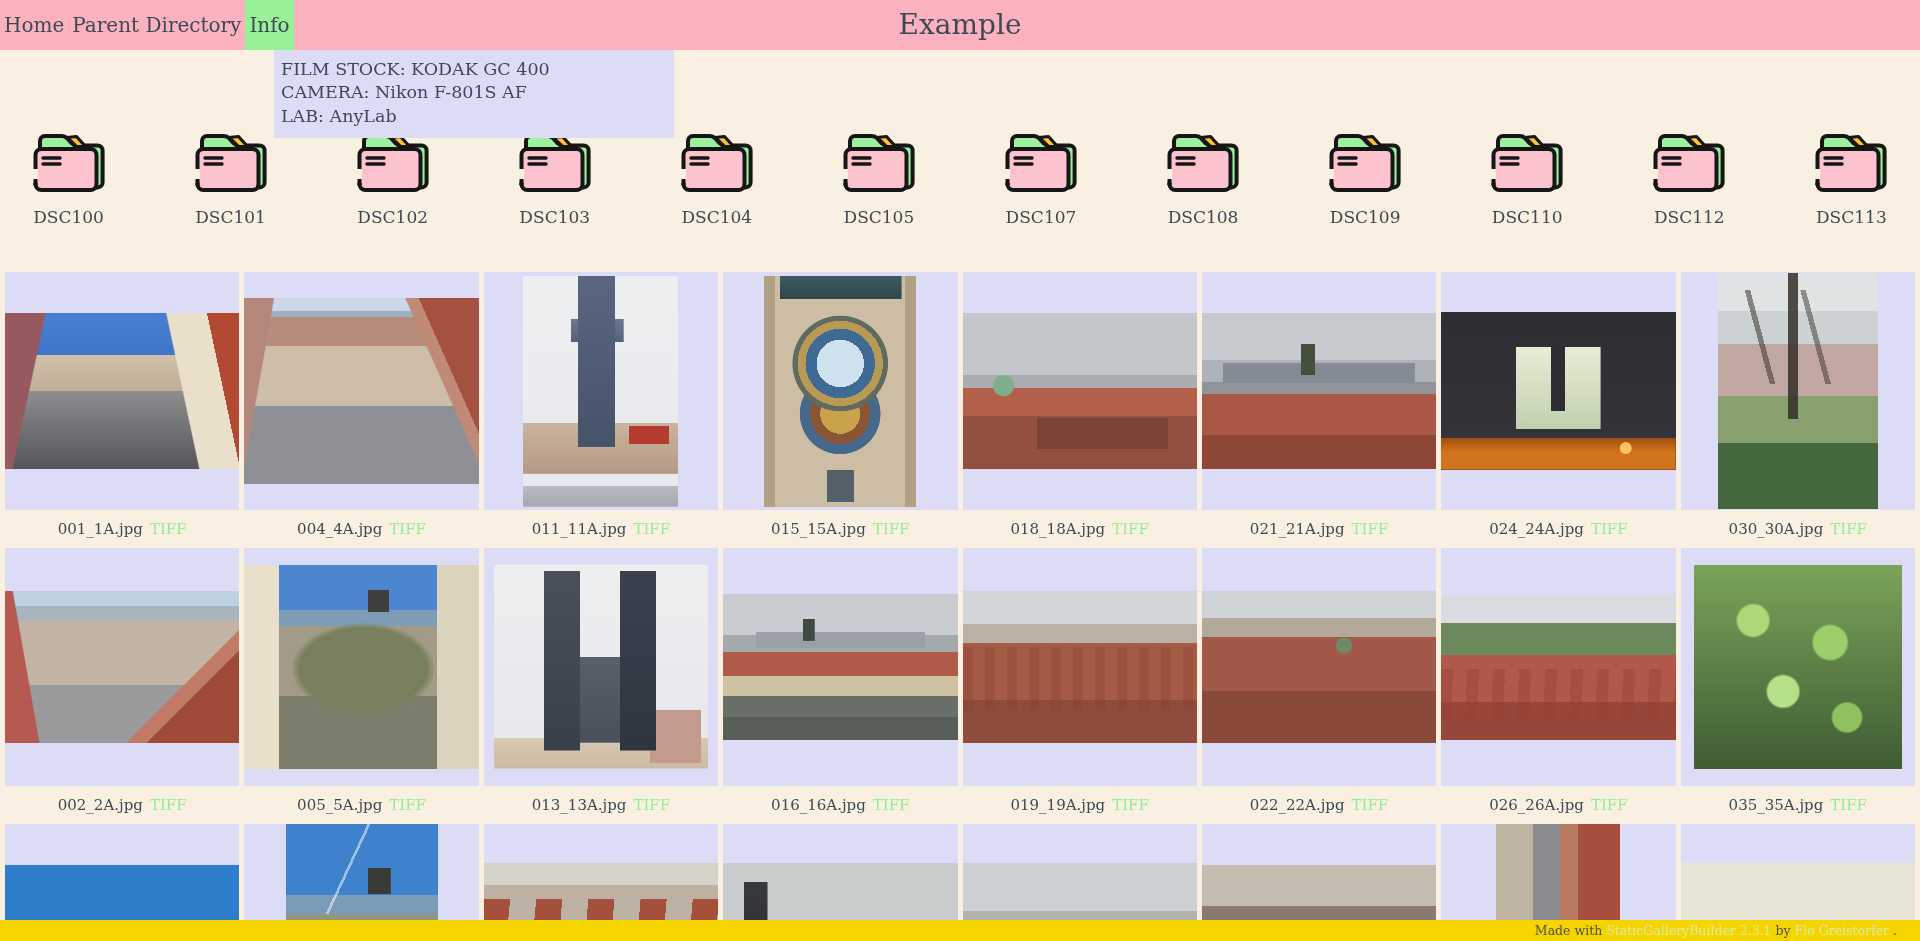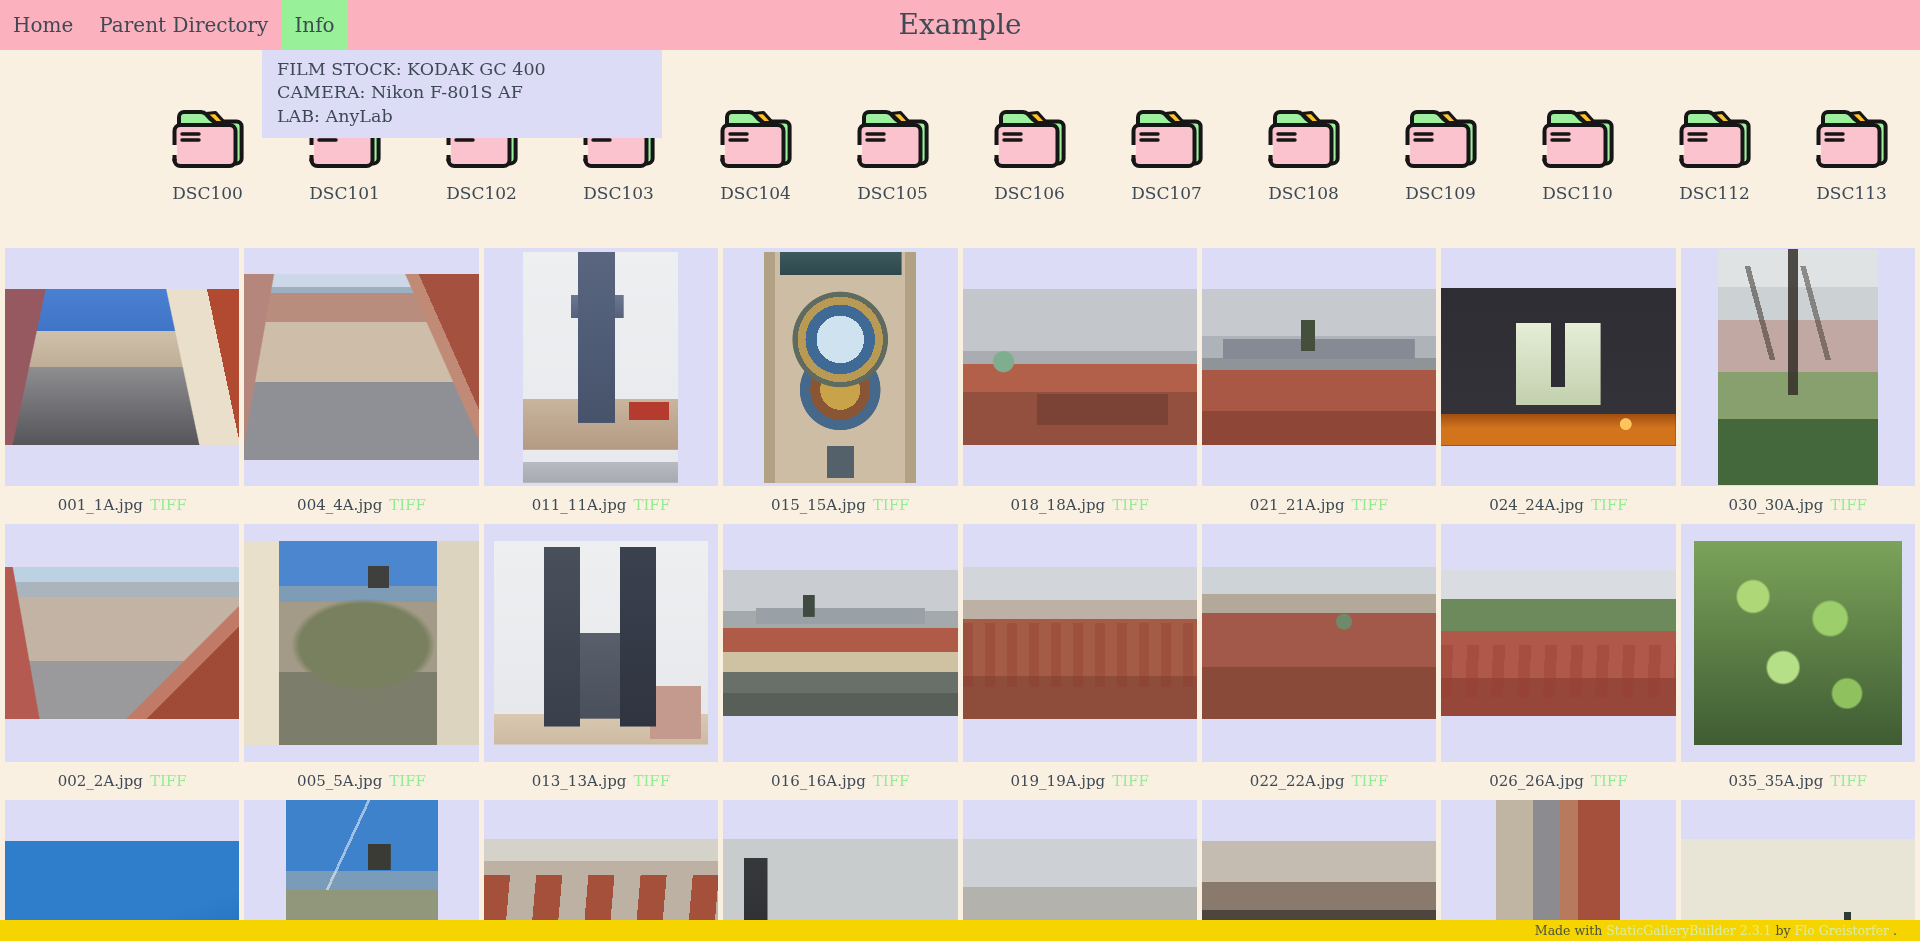--- a/index.html
+++ b/index.html
@@ -24,40 +24,40 @@
     font-family:"DejaVu Serif","Liberation Serif",serif;
     color:var(--slate);
   }
   
   .topnav{
     position:relative;height:50px;background:var(--nav-pink);
     display:flex;align-items:stretch;z-index:30;
   }
   .nav-items{display:flex;align-items:stretch;}
   .nav-item{
-    padding:0 13px;line-height:50px;font-size:20px;color:var(--slate);
+    padding:0 4px;line-height:50px;font-size:20px;color:var(--slate);
     white-space:nowrap;cursor:pointer;
   }
   .nav-item.active{background:var(--active-green);}
   .nav-title{
     position:absolute;left:0;right:0;top:0;text-align:center;
     line-height:50px;font-size:28px;color:var(--slate);pointer-events:none;
   }
   
   .info-panel{
-    position:absolute;left:262px;top:50px;z-index:25;
+    position:absolute;left:274px;top:50px;z-index:25;
     background:var(--lavender);
-    padding:8px 14px 10px 15px;
+    padding:8px 14px 10px 7px;
     font-size:17.5px;line-height:1.33;color:var(--slate);
     white-space:nowrap;min-width:400px;width:fit-content;
   }
   
   .folder-row{
-    display:flex;justify-content:flex-end;align-items:flex-start;
-    padding:55px 0 0;background:var(--cream);
+    display:flex;justify-content:space-between;align-items:flex-start;
+    padding:55px 0 0;background:var(--cream);margin-top:24px;
   }
   .folder-item{
     width:137px;display:flex;flex-direction:column;align-items:center;
     cursor:pointer;
   }
   .folder-item svg{display:block;}
   .folder-label{margin-top:8px;font-size:17px;color:var(--slate);}
   
   .gallery{
     margin:45px 5px 0;
@@ -282,32 +282,20 @@
     <div class="folder-item">
 <svg width="80" height="70" viewBox="0 0 80 70">
   <path d="M11 19 v-7 a5 5 0 0 1 5 -5 h17 c2.2 0 3.6 .7 5 2.2 l4.6 5 c1.3 1.5 2.9 2.2 5 2.2 h21 a5 5 0 0 1 5 5 v32 a5 5 0 0 1 -5 5 h-52.6 a5 5 0 0 1 -5 -5 z" fill="var(--folder-green)" stroke="var(--ink)" stroke-width="4" stroke-linejoin="round"></path>
   <path d="M38 8.5 l9.5 9 h9 l-9 -10 z" fill="var(--folder-yellow)" stroke="var(--ink)" stroke-width="3.2" stroke-linejoin="round"></path>
   <rect x="6.5" y="20" width="61" height="41" rx="6" fill="var(--folder-pink)" stroke="var(--ink)" stroke-width="4"></rect>
   <line x1="14" y1="29" x2="31" y2="29" stroke="var(--ink)" stroke-width="3.4" stroke-linecap="round"></line>
   <line x1="14" y1="35" x2="31" y2="35" stroke="var(--ink)" stroke-width="3.4" stroke-linecap="round"></line>
   <rect x="3.9" y="40" width="5.2" height="10" fill="var(--cream)"></rect>
   <circle cx="6.5" cy="55" r="2.3" fill="var(--ink)"></circle>
 </svg>
-      <div class="folder-label">DSC106</div>
-    </div>
-    <div class="folder-item">
-<svg width="80" height="70" viewBox="0 0 80 70">
-  <path d="M11 19 v-7 a5 5 0 0 1 5 -5 h17 c2.2 0 3.6 .7 5 2.2 l4.6 5 c1.3 1.5 2.9 2.2 5 2.2 h21 a5 5 0 0 1 5 5 v32 a5 5 0 0 1 -5 5 h-52.6 a5 5 0 0 1 -5 -5 z" fill="var(--folder-green)" stroke="var(--ink)" stroke-width="4" stroke-linejoin="round"></path>
-  <path d="M38 8.5 l9.5 9 h9 l-9 -10 z" fill="var(--folder-yellow)" stroke="var(--ink)" stroke-width="3.2" stroke-linejoin="round"></path>
-  <rect x="6.5" y="20" width="61" height="41" rx="6" fill="var(--folder-pink)" stroke="var(--ink)" stroke-width="4"></rect>
-  <line x1="14" y1="29" x2="31" y2="29" stroke="var(--ink)" stroke-width="3.4" stroke-linecap="round"></line>
-  <line x1="14" y1="35" x2="31" y2="35" stroke="var(--ink)" stroke-width="3.4" stroke-linecap="round"></line>
-  <rect x="3.9" y="40" width="5.2" height="10" fill="var(--cream)"></rect>
-  <circle cx="6.5" cy="55" r="2.3" fill="var(--ink)"></circle>
-</svg>
       <div class="folder-label">DSC107</div>
     </div>
     <div class="folder-item">
 <svg width="80" height="70" viewBox="0 0 80 70">
   <path d="M11 19 v-7 a5 5 0 0 1 5 -5 h17 c2.2 0 3.6 .7 5 2.2 l4.6 5 c1.3 1.5 2.9 2.2 5 2.2 h21 a5 5 0 0 1 5 5 v32 a5 5 0 0 1 -5 5 h-52.6 a5 5 0 0 1 -5 -5 z" fill="var(--folder-green)" stroke="var(--ink)" stroke-width="4" stroke-linejoin="round"></path>
   <path d="M38 8.5 l9.5 9 h9 l-9 -10 z" fill="var(--folder-yellow)" stroke="var(--ink)" stroke-width="3.2" stroke-linejoin="round"></path>
   <rect x="6.5" y="20" width="61" height="41" rx="6" fill="var(--folder-pink)" stroke="var(--ink)" stroke-width="4"></rect>
   <line x1="14" y1="29" x2="31" y2="29" stroke="var(--ink)" stroke-width="3.4" stroke-linecap="round"></line>
   <line x1="14" y1="35" x2="31" y2="35" stroke="var(--ink)" stroke-width="3.4" stroke-linecap="round"></line>
   <rect x="3.9" y="40" width="5.2" height="10" fill="var(--cream)"></rect>

